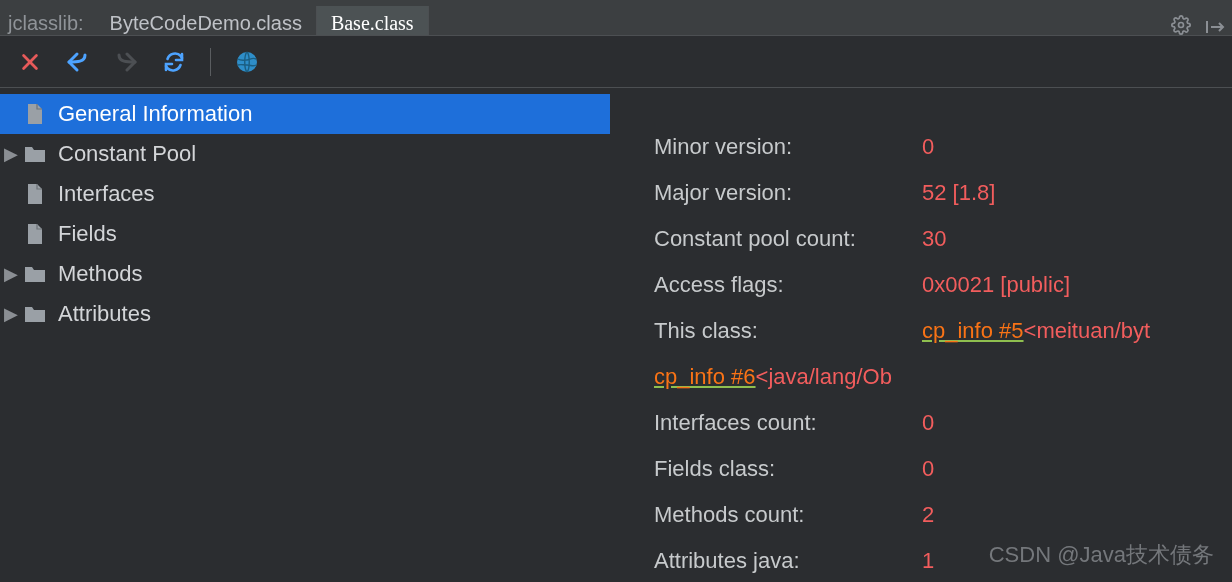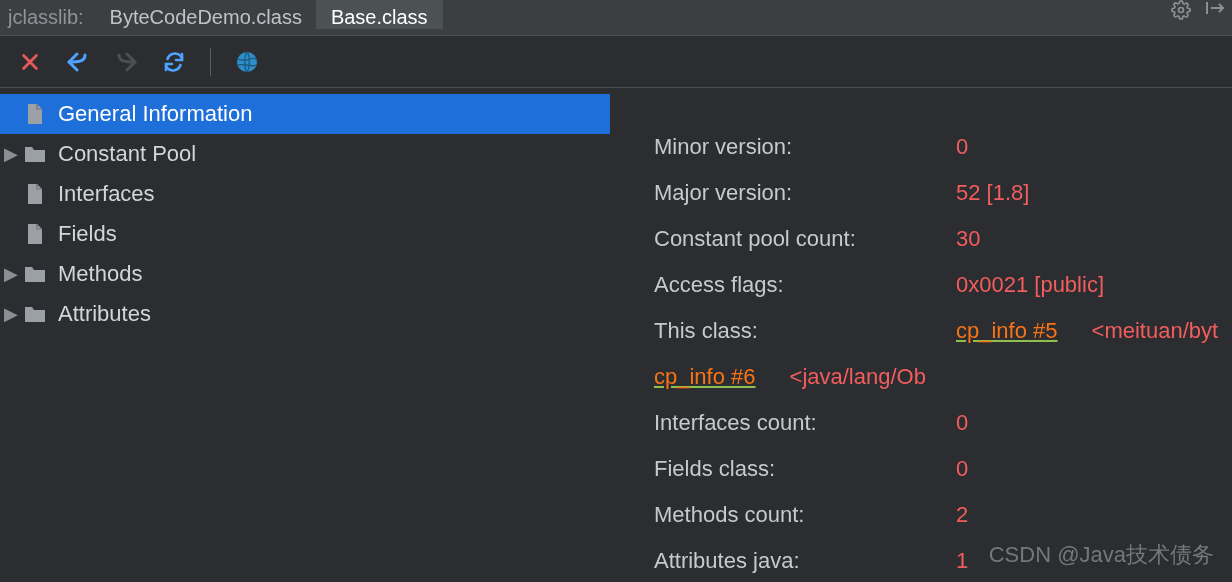--- a/index.html
+++ b/index.html
@@ -1,23 +1,23 @@
 <!DOCTYPE html>
 <html><head>
 <meta charset="utf-8">
 <style>
   * { box-sizing: border-box; margin: 0; padding: 0; font-family: "Segoe UI", Arial, sans-serif; }
   html,body { width:1232px; height:582px; background:#2b2d30; color:#bfc2c7; overflow:hidden; }
   .root { display:flex; flex-direction:column; width:100%; height:100%; }
 
   
-  .tabstrip { display:flex; align-items:flex-start; height:36px; background:#3c3f41; border-bottom:1px solid #4c4f52; font-size:20px; }
+  .tabstrip { display:flex; align-items:flex-end; height:36px; background:#3c3f41; border-bottom:1px solid #4c4f52; font-size:20px; }
   .tabstrip .app-label { padding:6px 12px 0 8px; color:#8f9398; }
   .tabstrip .tab { padding:6px 14px 0; color:#bfc2c7; border-right:1px solid #4c4f52; cursor:default; }
-  .tabstrip .tab.active { background:#4c5254; color:#ffffff; }
+  .tabstrip .tab.active { background:#4c5254; color:#ffffff;font-family:Liberation Serif, serif; }
   .tabstrip .spacer { flex:1; }
   .tabstrip .gear, .tabstrip .dock { width:34px; display:flex; align-items:center; justify-content:center; cursor:pointer; }
   .tabstrip svg { display:block; }
 
   
   .toolbar { display:flex; align-items:center; gap:16px; height:52px; padding-left:14px; border-bottom:1px solid #4c4f52; }
   .toolbar .tb-btn { width:32px; height:32px; display:flex; align-items:center; justify-content:center; cursor:pointer; }
   .toolbar .sep { width:1px; height:28px; background:#5a5d60; margin:0 4px; }
   .toolbar svg { display:block; }
   .disabled { opacity:.35; cursor:default; }
@@ -25,21 +25,21 @@
   
   .body { flex:1; display:flex; min-height:0; }
   .sidebar { width:610px; padding-top:6px; }
   .tree-row { display:flex; align-items:center; height:40px; font-size:22px; color:#d3d5d8; cursor:default; }
   .tree-row .chevron { width:22px; text-align:center; color:#8b8f94; font-size:18px; }
   .tree-row .ficon { width:26px; height:26px; margin-right:10px; display:flex; align-items:center; justify-content:center; }
   .tree-row.selected { background:#1e6fda; color:#ffffff; }
   .tree-row.selected .chevron { color:#ffffff; }
 
   .content { flex:1; padding:46px 0 0 44px; font-size:22px; color:#c7cacc; overflow:hidden; }
-  .kv { display:flex; align-items:baseline; height:46px; white-space:nowrap;gap:34px; }
+  .kv { display:flex; align-items:baseline; height:46px; white-space:nowrap; }
   .kv .k { width:268px; }
   .kv .v { color:#f25d5d; }
   .kv .v.link { color:#f97316; text-decoration:underline; text-decoration-color:#8fbf4f; }
   .kv .extra { color:#f25d5d; }
 
   .watermark { position:absolute; right:18px; bottom:12px; font-size:22px; color:#74777b; pointer-events:none; }
 </style>
 </head>
 <body>
 

